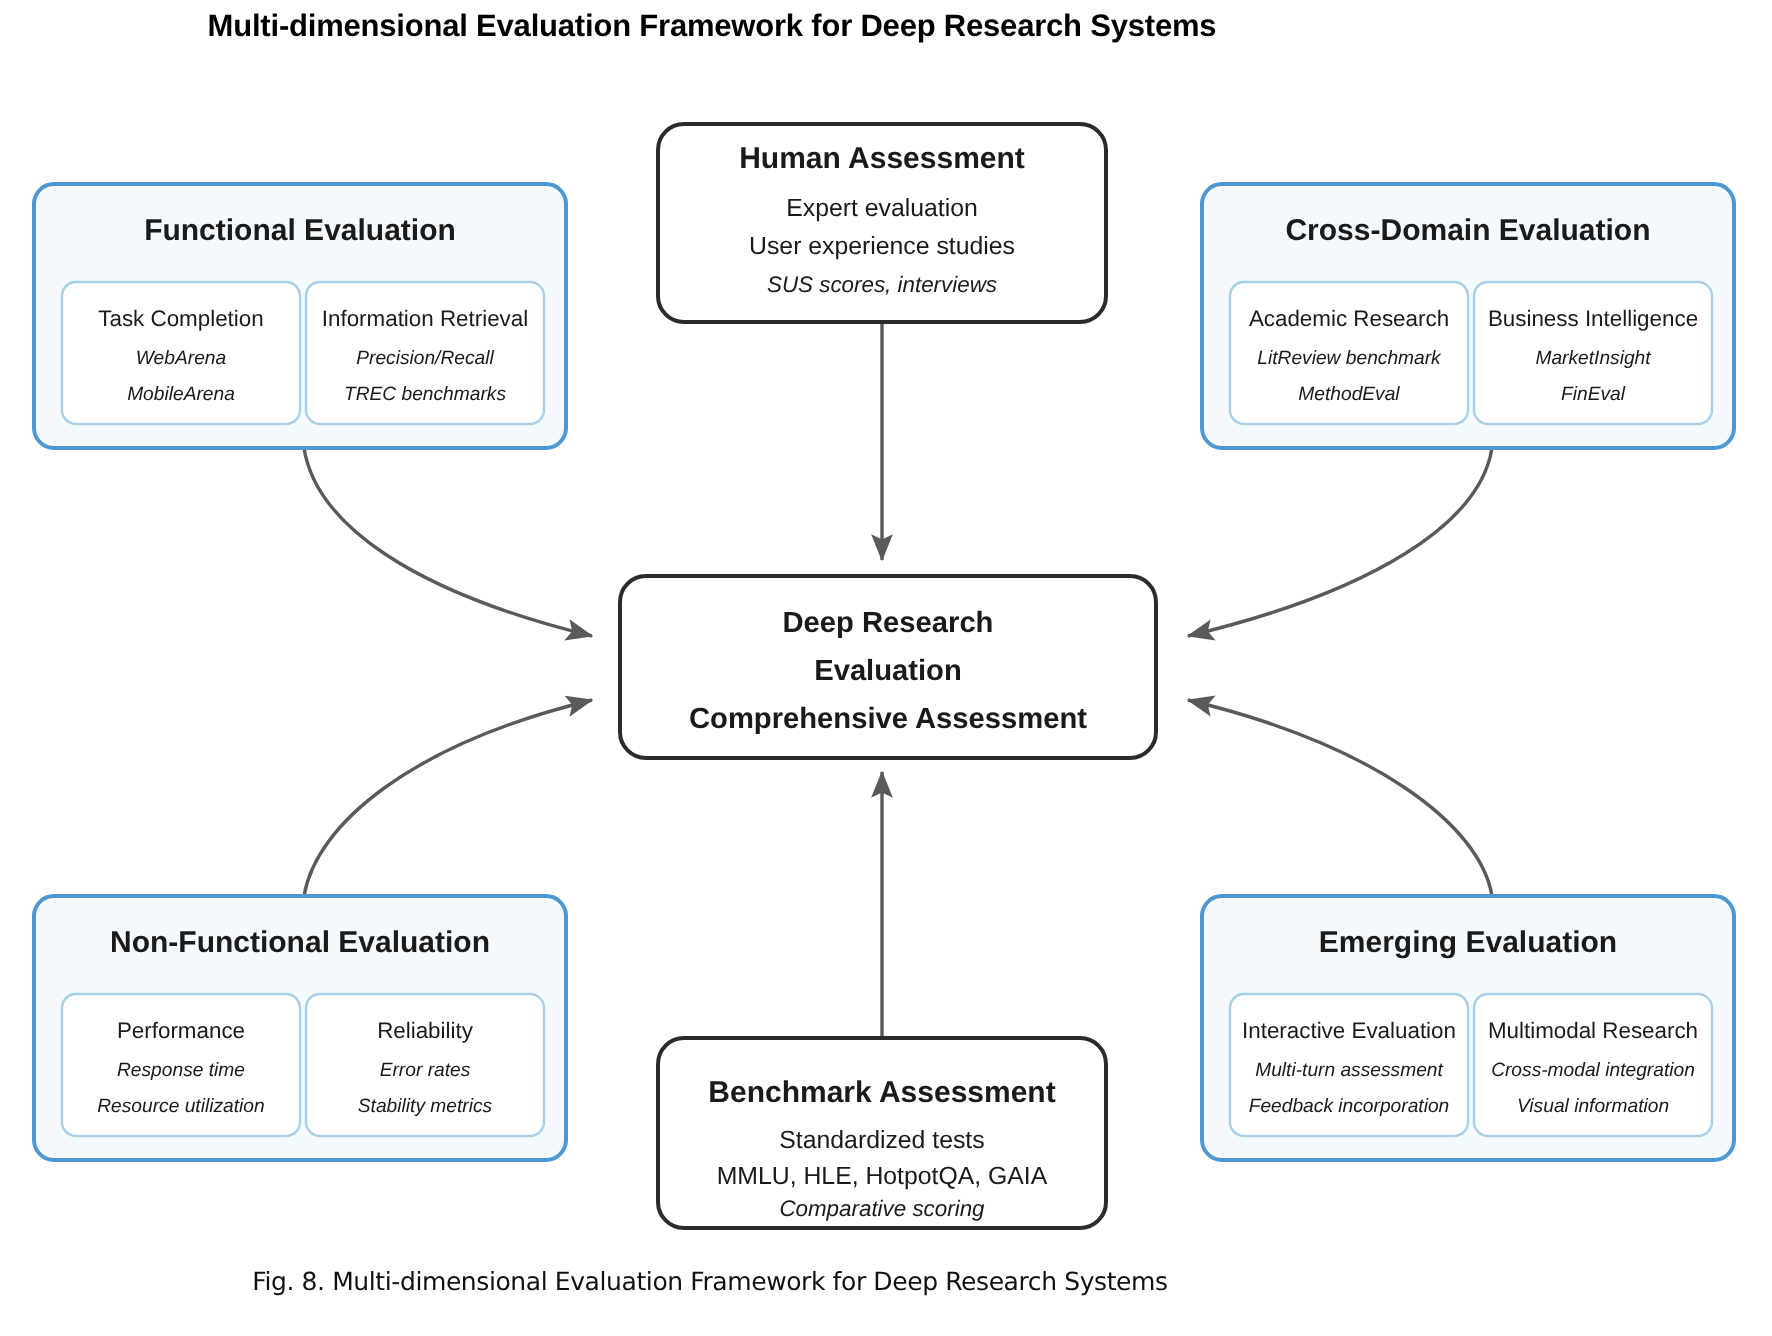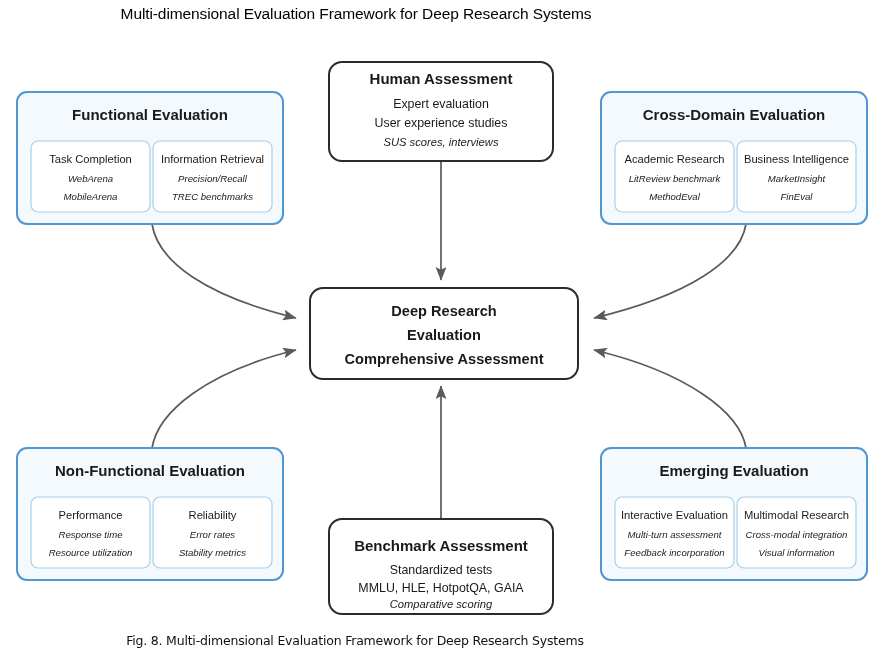--- a/index.html
+++ b/index.html
@@ -15,21 +15,21 @@
     color: #000000;
     overflow: hidden;
   }
   #figure-title {
     position: absolute;
     top: 0px;
     left: 0;
     width: 712px;
     text-align: center;
     font-size: 15.5px;
-    font-weight: normal;
+    font-weight: bold;
     letter-spacing: -0.1px;
     line-height: 22px;
     padding-top: 3px;
   }
   #diagram-canvas {
     position: absolute;
     top: 0;
     left: 0;
     width: 886px;
     height: 640px;

